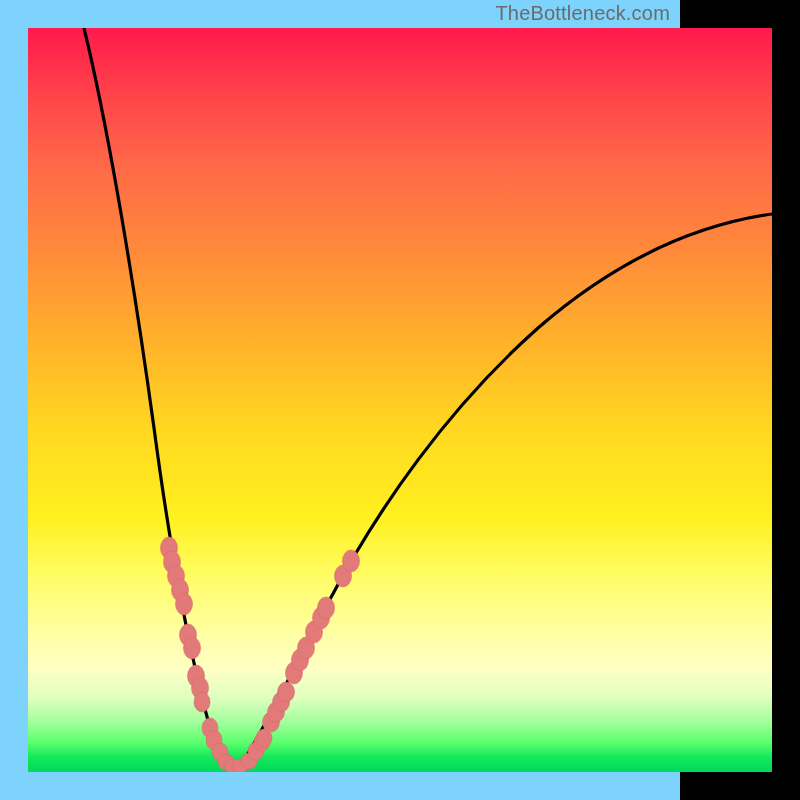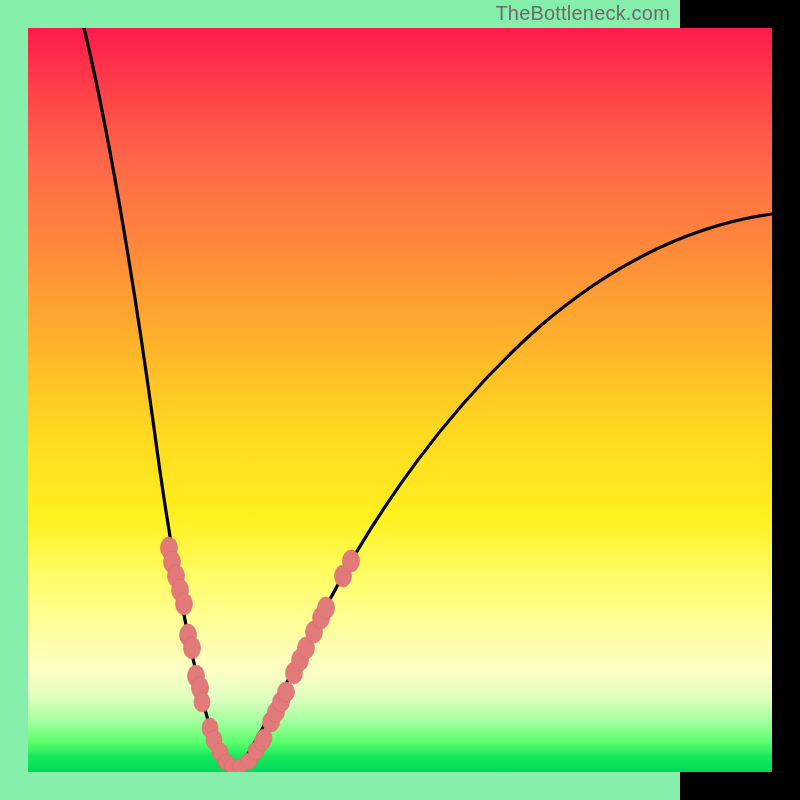--- a/index.html
+++ b/index.html
@@ -10,21 +10,21 @@
     overflow: hidden;
     background: #000;
     font-family: Arial, Helvetica, sans-serif;
   }
   .frame {
     position: absolute;
     top: 0;
     left: 0;
     width: 680px;
     height: 800px;
-    background: #86efac;
+    background: #7dd3fc;
   }
   .plot-area {
     position: absolute;
     top: 28px;
     left: 28px;
     width: 744px;
     height: 744px;
   }
   .gradient {
     position: absolute;

